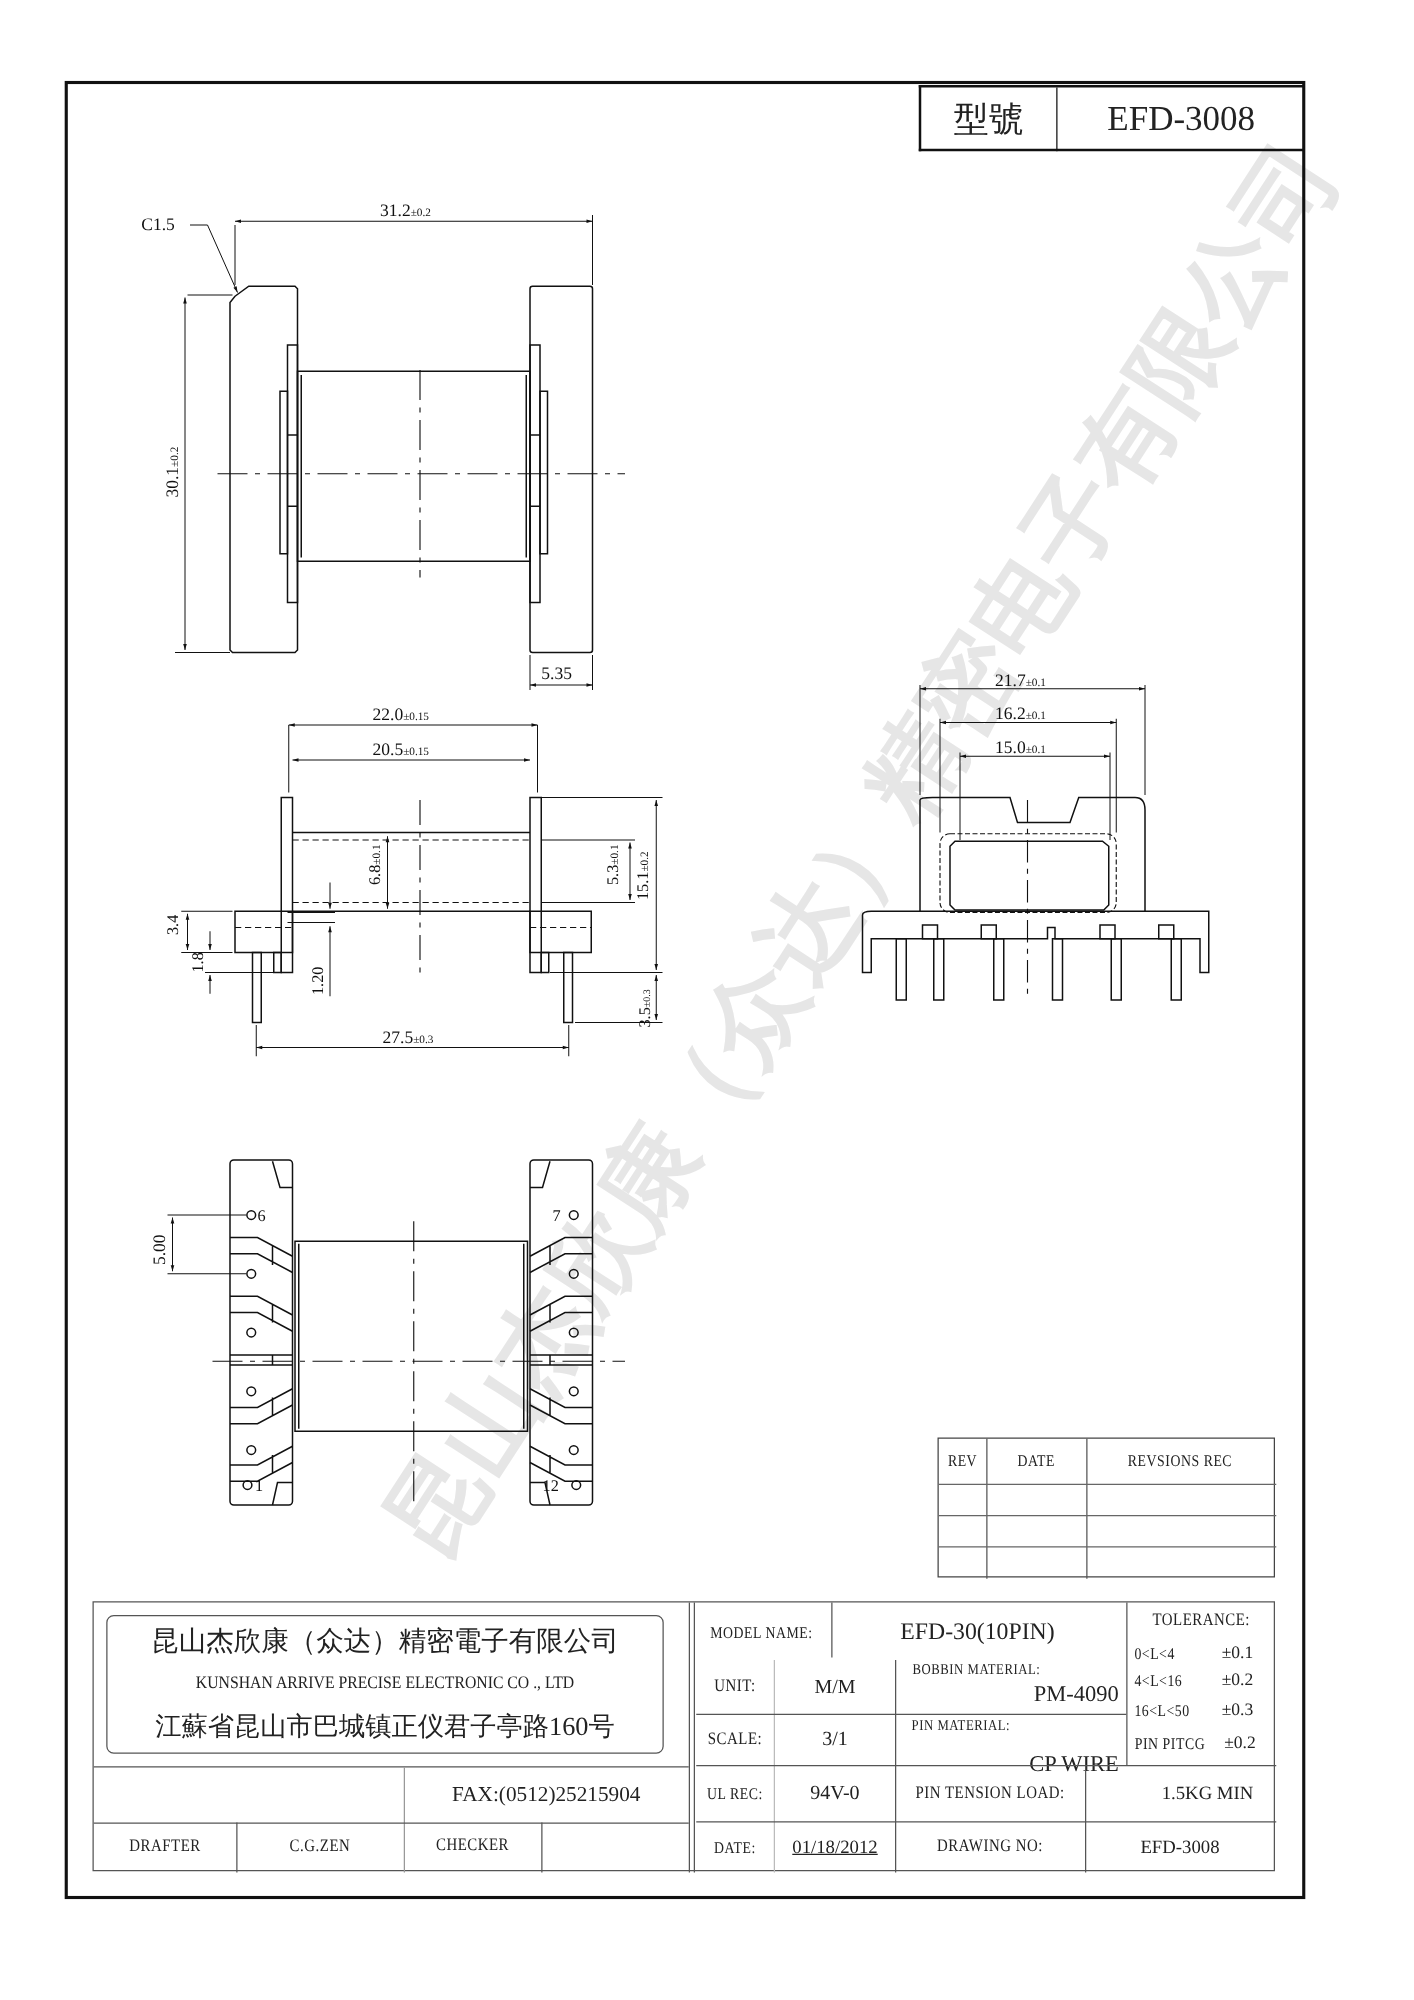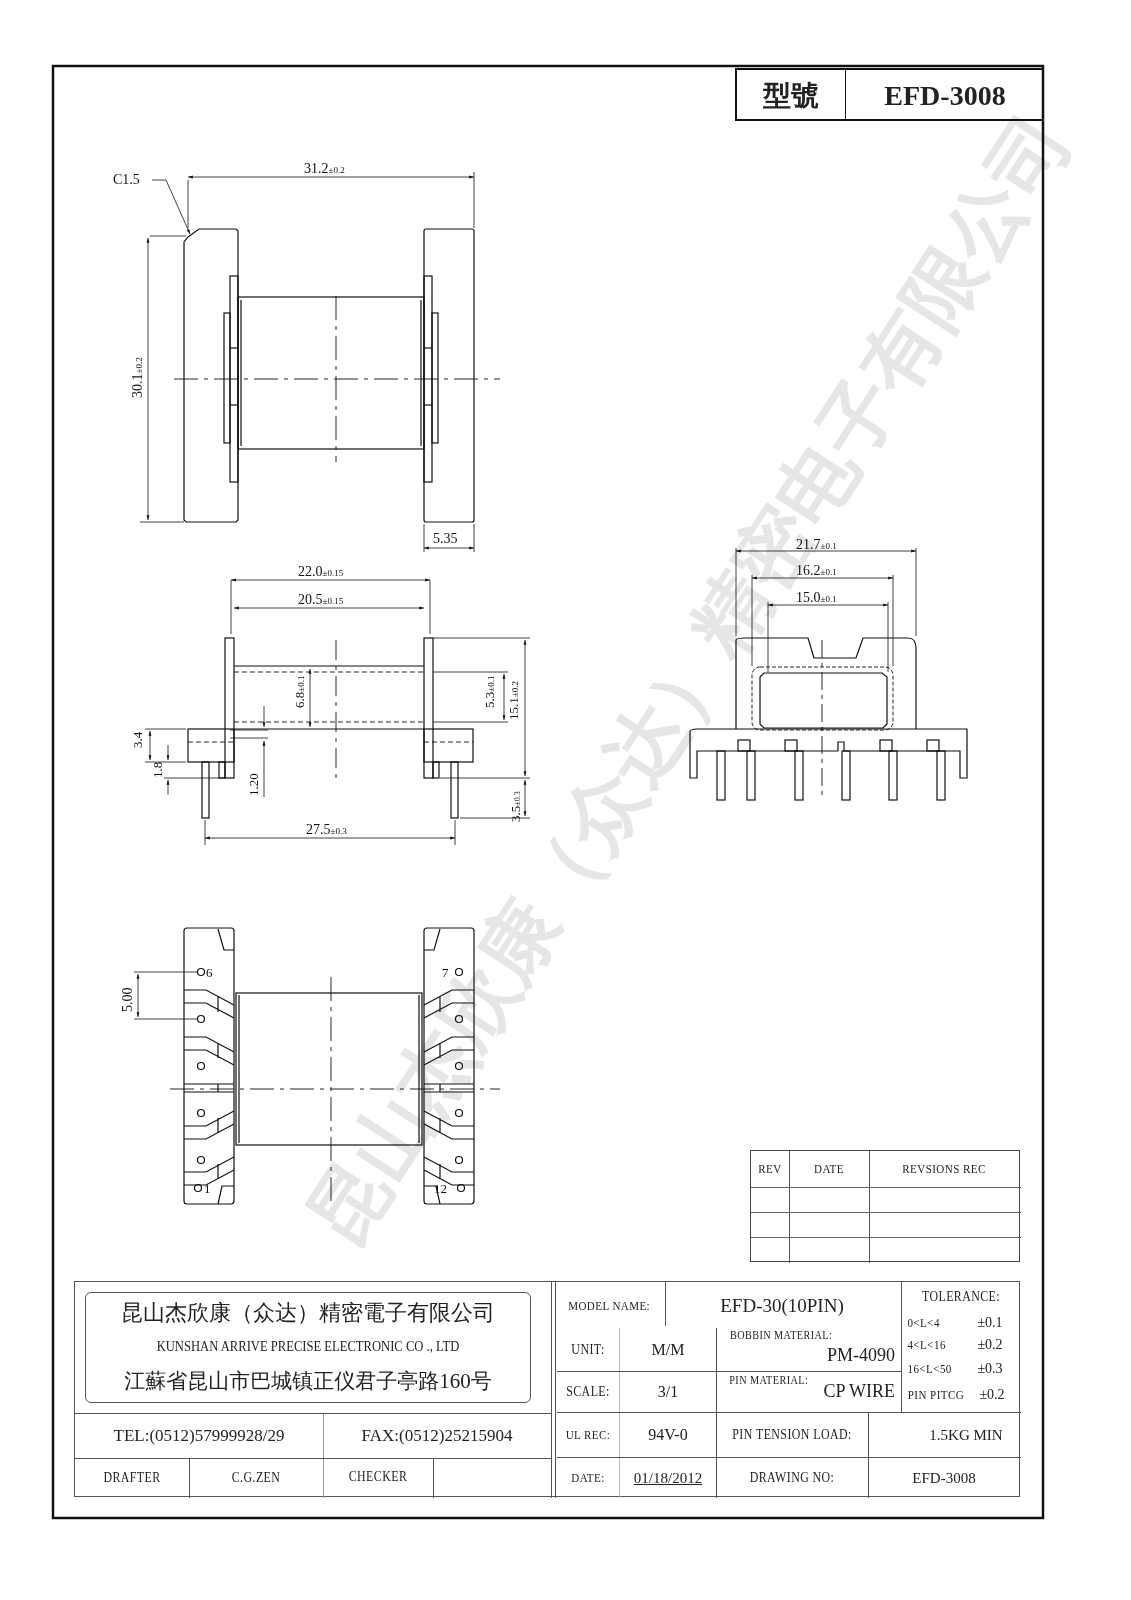--- a/index.html
+++ b/index.html
@@ -182,21 +182,21 @@
     <line x1="134" y1="1019" x2="197" y2="1019" stroke-width="0.8"></line>
     <line x1="138" y1="974" x2="138" y2="1017" stroke-width="0.8" marker-start="url(#ar)" marker-end="url(#ar)"></line>
   </g>
   <text class="t" font-size="14" transform="translate(132,1012) rotate(-90)">5.00</text>
   <text class="t" x="206" y="977" font-size="13">6</text>
   <text class="t" x="204" y="1193" font-size="13">1</text>
   <text class="t" x="442" y="977" font-size="13">7</text>
   <text class="t" x="434" y="1193" font-size="13">12</text>
 </svg>
 
-<div class="box" style="left:735px;top:68px;width:308px;height:53px;border:2px solid #111;border-right:none;font-weight:bold;">
+<div class="box" style="left:735px;top:68px;width:308px;height:53px;border:2px solid #111;border-right:none;">
   <div class="cell" style="left:0;top:0;width:108px;height:51px;font-size:28px;border-right:1.5px solid #111;">型號</div>
   <div class="cell" style="left:110px;top:0;width:196px;height:51px;font-size:28px;">EFD-3008</div>
 </div>
 
 <div class="box" style="left:750px;top:1150px;width:270px;height:112px;border:1px solid #444;">
   <div class="cell small" style="left:0;top:0;width:38px;height:36px;">REV</div>
   <div class="cell small" style="left:38px;top:0;width:80px;height:36px;">DATE</div>
   <div class="cell small" style="left:118px;top:0;width:150px;height:36px;">REVSIONS  REC</div>
   <div style="position:absolute;left:38px;top:0;width:1px;height:112px;background:#555;"></div>
   <div style="position:absolute;left:118px;top:0;width:1px;height:112px;background:#555;"></div>
@@ -205,21 +205,20 @@
   <div style="position:absolute;left:0;top:86px;width:270px;height:1px;background:#666;"></div>
 </div>
 
 <div class="box" style="left:74px;top:1281px;width:946px;height:216px;border:1px solid #555;">
 
   <div class="box" style="left:10px;top:10px;width:446px;height:111px;border:1px solid #555;border-radius:6px;"></div>
   <div class="cell" style="left:10px;top:14px;width:446px;height:34px;font-size:22px;">昆山杰欣康（众达）精密電子有限公司</div>
   <div class="cell" style="left:10px;top:53px;width:446px;height:24px;font-size:14px;transform:scaleX(0.9);">KUNSHAN ARRIVE PRECISE ELECTRONIC CO ., LTD</div>
   <div class="cell" style="left:10px;top:82px;width:446px;height:34px;font-size:21px;text-align:right;">江蘇省昆山市巴城镇正仪君子亭路160号</div>
   <div style="position:absolute;left:0;top:131px;width:476px;height:1px;background:#555;"></div>
-  <div class="cell" style="left:0;top:132px;width:248px;height:44px;font-size:17px;">TEL:(0512)57999928/29</div>
   <div style="position:absolute;left:248px;top:132px;width:1px;height:84px;background:#999;"></div>
   <div class="cell" style="left:248px;top:132px;width:228px;height:44px;font-size:17px;">FAX:(0512)25215904</div>
   <div style="position:absolute;left:0;top:176px;width:476px;height:1px;background:#555;"></div>
   <div class="cell small" style="left:0;top:177px;width:114px;height:38px;font-size:14px;">DRAFTER</div>
   <div style="position:absolute;left:114px;top:176px;width:1px;height:40px;background:#555;"></div>
   <div class="cell small" style="left:114px;top:177px;width:134px;height:38px;font-size:14px;">C.G.ZEN</div>
   <div class="cell small" style="left:248px;top:177px;width:110px;height:36px;font-size:14px;">CHECKER</div>
   <div style="position:absolute;left:358px;top:176px;width:1px;height:40px;background:#555;"></div>
   <div class="cell" style="left:358px;top:177px;width:118px;height:38px;"></div>
 
@@ -235,21 +234,21 @@
   <div style="position:absolute;left:544px;top:46px;width:1px;height:170px;background:#bbb;"></div>
   <div class="cell" style="left:545px;top:48px;width:96px;height:40px;font-size:16px;">M/M</div>
   <div style="position:absolute;left:641px;top:46px;width:1px;height:170px;background:#555;"></div>
   <div class="cell small" style="left:646px;top:44px;width:120px;height:18px;font-size:12px;justify-content:flex-start;">BOBBIN MATERIAL:</div>
   <div class="cell" style="left:700px;top:60px;width:120px;height:26px;font-size:18px;justify-content:flex-end;">PM-4090</div>
   <div style="position:absolute;left:482px;top:89px;width:344px;height:1px;background:#555;"></div>
 
   <div class="cell small" style="left:482px;top:90px;width:62px;height:40px;font-size:14px;">SCALE:</div>
   <div class="cell" style="left:545px;top:90px;width:96px;height:40px;font-size:16px;">3/1</div>
   <div class="cell small" style="left:646px;top:90px;width:110px;height:16px;font-size:12px;justify-content:flex-start;">PIN MATERIAL:</div>
-  <div class="cell" style="left:700px;top:96px;width:120px;height:26px;font-size:18px;justify-content:flex-end;">CP WIRE</div>
+  <div class="cell" style="left:700px;top:116px;width:120px;height:26px;font-size:18px;justify-content:flex-end;">CP WIRE</div>
   <div style="position:absolute;left:482px;top:130px;width:464px;height:1px;background:#555;"></div>
 
   <div class="cell small" style="left:482px;top:131px;width:62px;height:44px;font-size:13px;">UL REC:</div>
   <div class="cell" style="left:545px;top:131px;width:96px;height:44px;font-size:16px;">94V-0</div>
   <div class="cell small" style="left:642px;top:131px;width:150px;height:44px;font-size:14px;">PIN TENSION LOAD:</div>
   <div style="position:absolute;left:793px;top:131px;width:1px;height:85px;background:#555;"></div>
   <div class="cell" style="left:816px;top:131px;width:150px;height:44px;font-size:15px;">1.5KG MIN</div>
   <div style="position:absolute;left:482px;top:175px;width:464px;height:1px;background:#555;"></div>
 
   <div class="cell small" style="left:482px;top:176px;width:62px;height:40px;font-size:13px;">DATE:</div>

